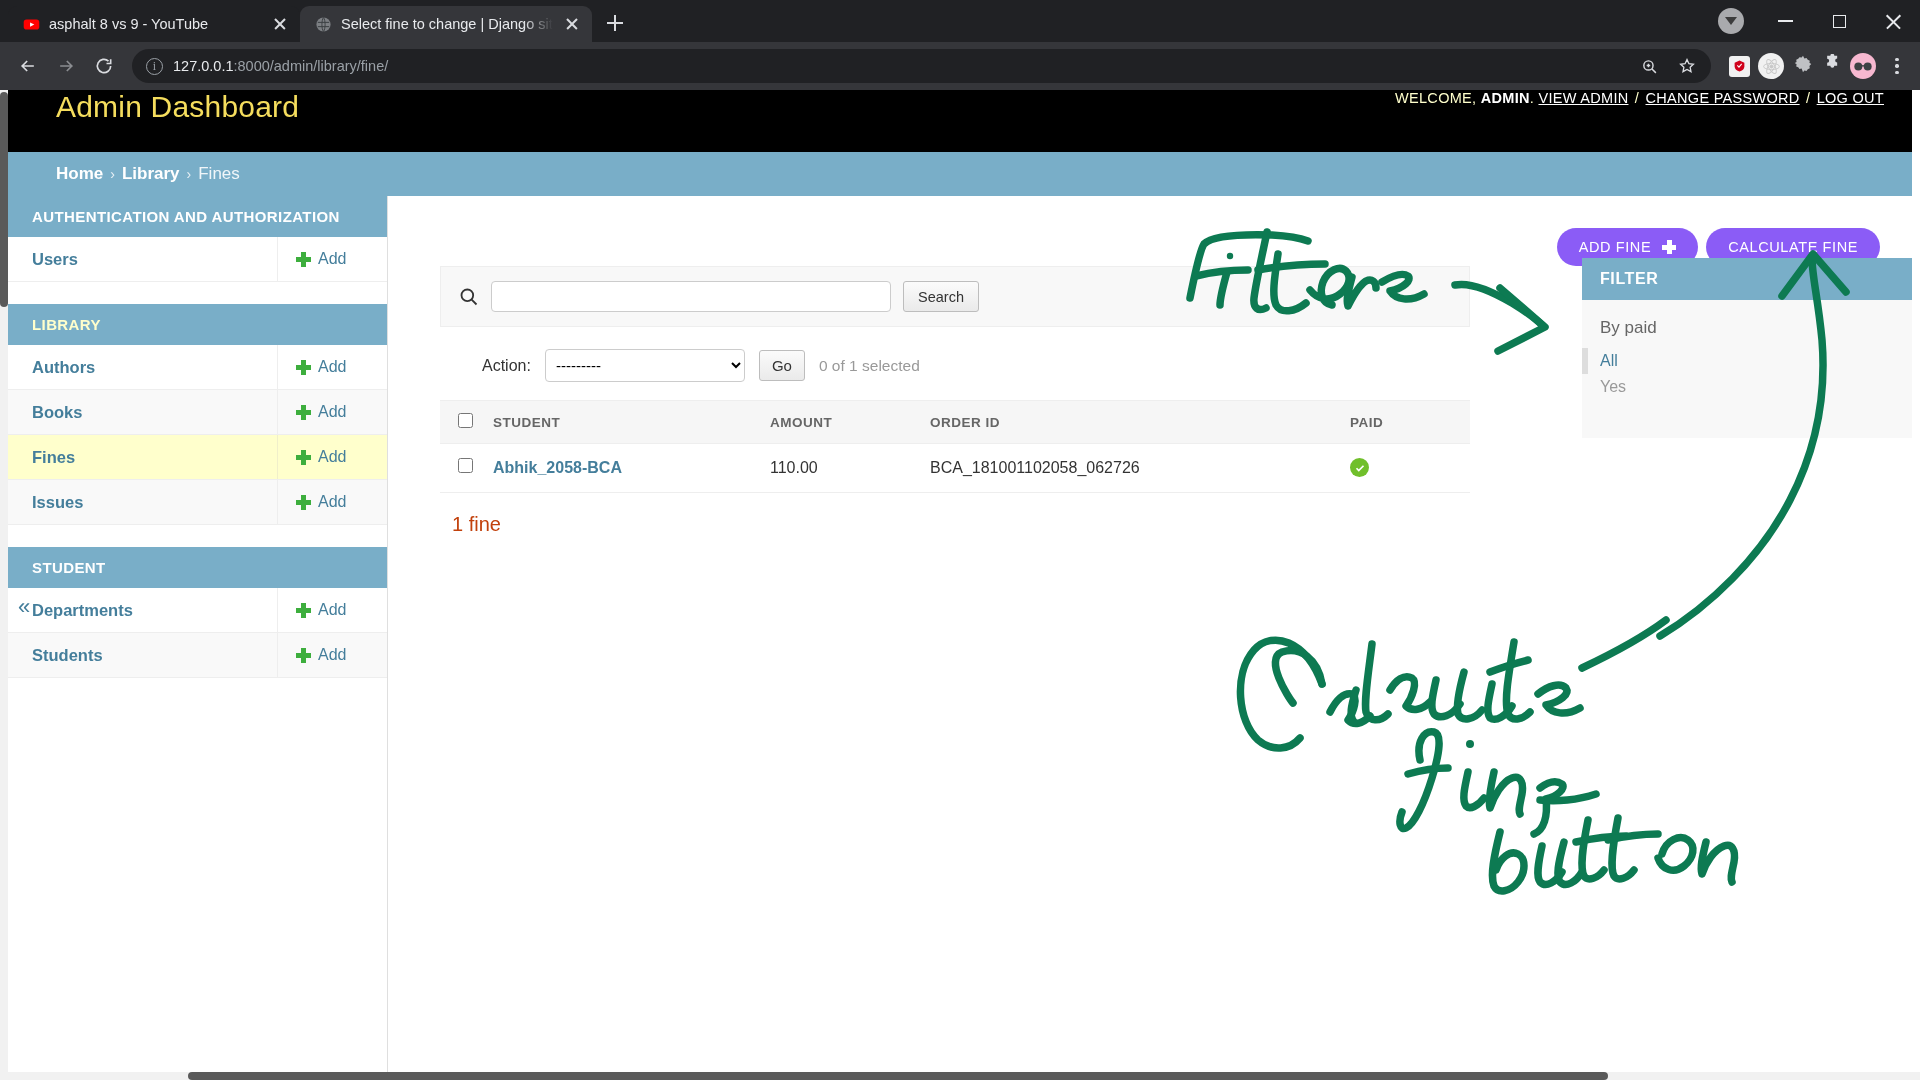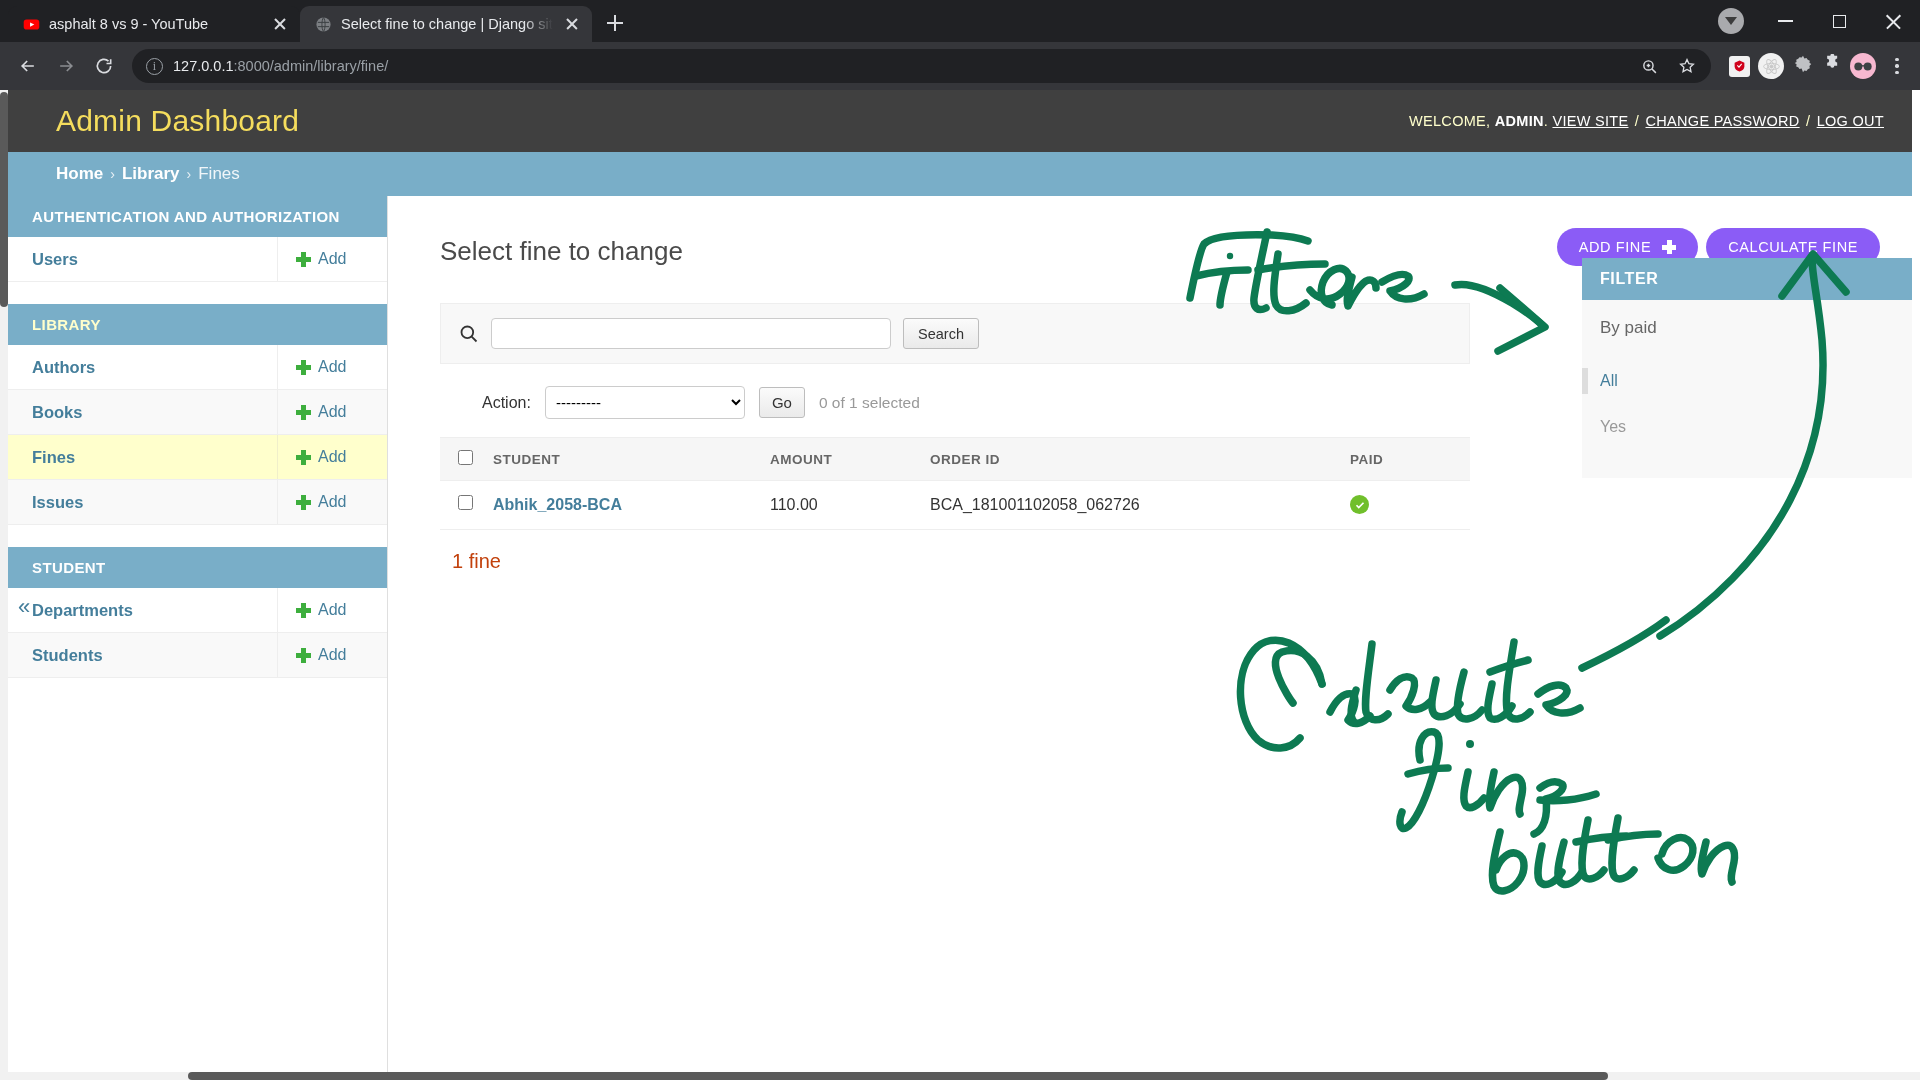--- a/index.html
+++ b/index.html
@@ -94,21 +94,21 @@
     position: absolute; left: 0; top: 90px; width: 1920px; height: 990px;
     background: #fff; overflow: hidden;
   }
   .scrollbar-left {
     position: absolute; left: 0; top: 0; width: 8px; height: 990px; background: #f1f1f1;
   }
   .scrollbar-left .thumb { position: absolute; left: 0; top: 2px; width: 8px; height: 215px; background: #5a5a5a; border-radius: 4px; }
 
   
   .dj-header {
-    height: 62px; background: #404040; display: flex; align-items: center;
+    height: 62px; background: #000000; display: flex; align-items: flex-start;
     padding: 0 28px 0 48px; justify-content: space-between;
   }
   .dj-brand { color: #f5dd5d; font-size: 30px; font-weight: 300; letter-spacing: .2px; }
   .dj-userlinks { color: #ffffcc; font-size: 14.5px; letter-spacing: .3px; white-space: nowrap; }
   .dj-userlinks b { color: #fff; }
   .dj-userlinks a { color: #fff; text-decoration: underline; }
   .dj-userlinks .sep { color: #ffc; padding: 0 2px; }
 
   .dj-breadcrumbs {
     height: 44px; background: #79aec8; display: flex; align-items: center;
@@ -232,21 +232,21 @@
   
   .filter-panel {
     position: absolute; right: 0; top: 62px; width: 330px; background: #f8f8f8;
   }
   .filter-head {
     background: #79aec8; color: #fff; font-size: 16px; font-weight: bold;
     letter-spacing: .6px; padding: 12px 0 12px 18px;
   }
   .filter-title { padding: 18px 0 10px 18px; font-size: 17px; color: #666; }
   .filter-list { list-style: none; padding: 0 0 38px 0; }
-  .filter-list li { padding: 4px 0 4px 18px; font-size: 16px; margin-top: 20px; }
+  .filter-list li { padding: 4px 0 4px 18px; font-size: 16px; }
   .filter-list li a { text-decoration: none; color: #999; }
   .filter-list li.selected { border-left: 6px solid #ddd; padding-left: 12px; }
   .filter-list li.selected a { color: #447e9b; }
 
   
   .annot { position: absolute; left: 0; top: 0; width: 1920px; height: 1080px; pointer-events: none; }
   .annot svg { width: 1920px; height: 1080px; display:block; }
 
   .pagescroll-bottom { position:absolute; left: 8px; bottom: 0; height: 8px; width: 1912px; background: #f1f1f1; }
   .pagescroll-bottom .thumb { position:absolute; left: 180px; top: 0; height: 8px; width: 1420px; background: #5a5a5a; border-radius: 4px;}
@@ -382,21 +382,21 @@
       <div class="thumb"></div>
     </div>
 
     <div style="margin-left:8px; width:1904px;">
 
       <div class="dj-header">
         <div class="dj-brand">Admin Dashboard</div>
         <div class="dj-userlinks">
           <span>WELCOME,</span>
           <b>ADMIN</b><span>.</span>
-          <a href="#">VIEW SITE</a>
+          <a href="#">VIEW ADMIN</a>
           <span class="sep">/</span>
           <a href="#">CHANGE PASSWORD</a>
           <span class="sep">/</span>
           <a href="#">LOG OUT</a>
         </div>
       </div>
 
       <div class="dj-breadcrumbs">
         <a href="#">Home</a>
         <span class="chev">›</span>
@@ -468,23 +468,20 @@
                 <span>Add</span>
               </a>
             </div>
           </div>
         </div>
 
         <div class="collapse-handle">«</div>
 
         <div class="dj-content">
 
-          <div class="content-head">
-            <h1 class="page-title">Select fine to change</h1>
-          </div>
 
           <div class="obj-tools">
             <button class="obj-btn">
               <span>ADD FINE</span>
               <span class="btn-plus"></span>
             </button>
             <button class="obj-btn">
               <span>CALCULATE FINE</span>
             </button>
           </div>

